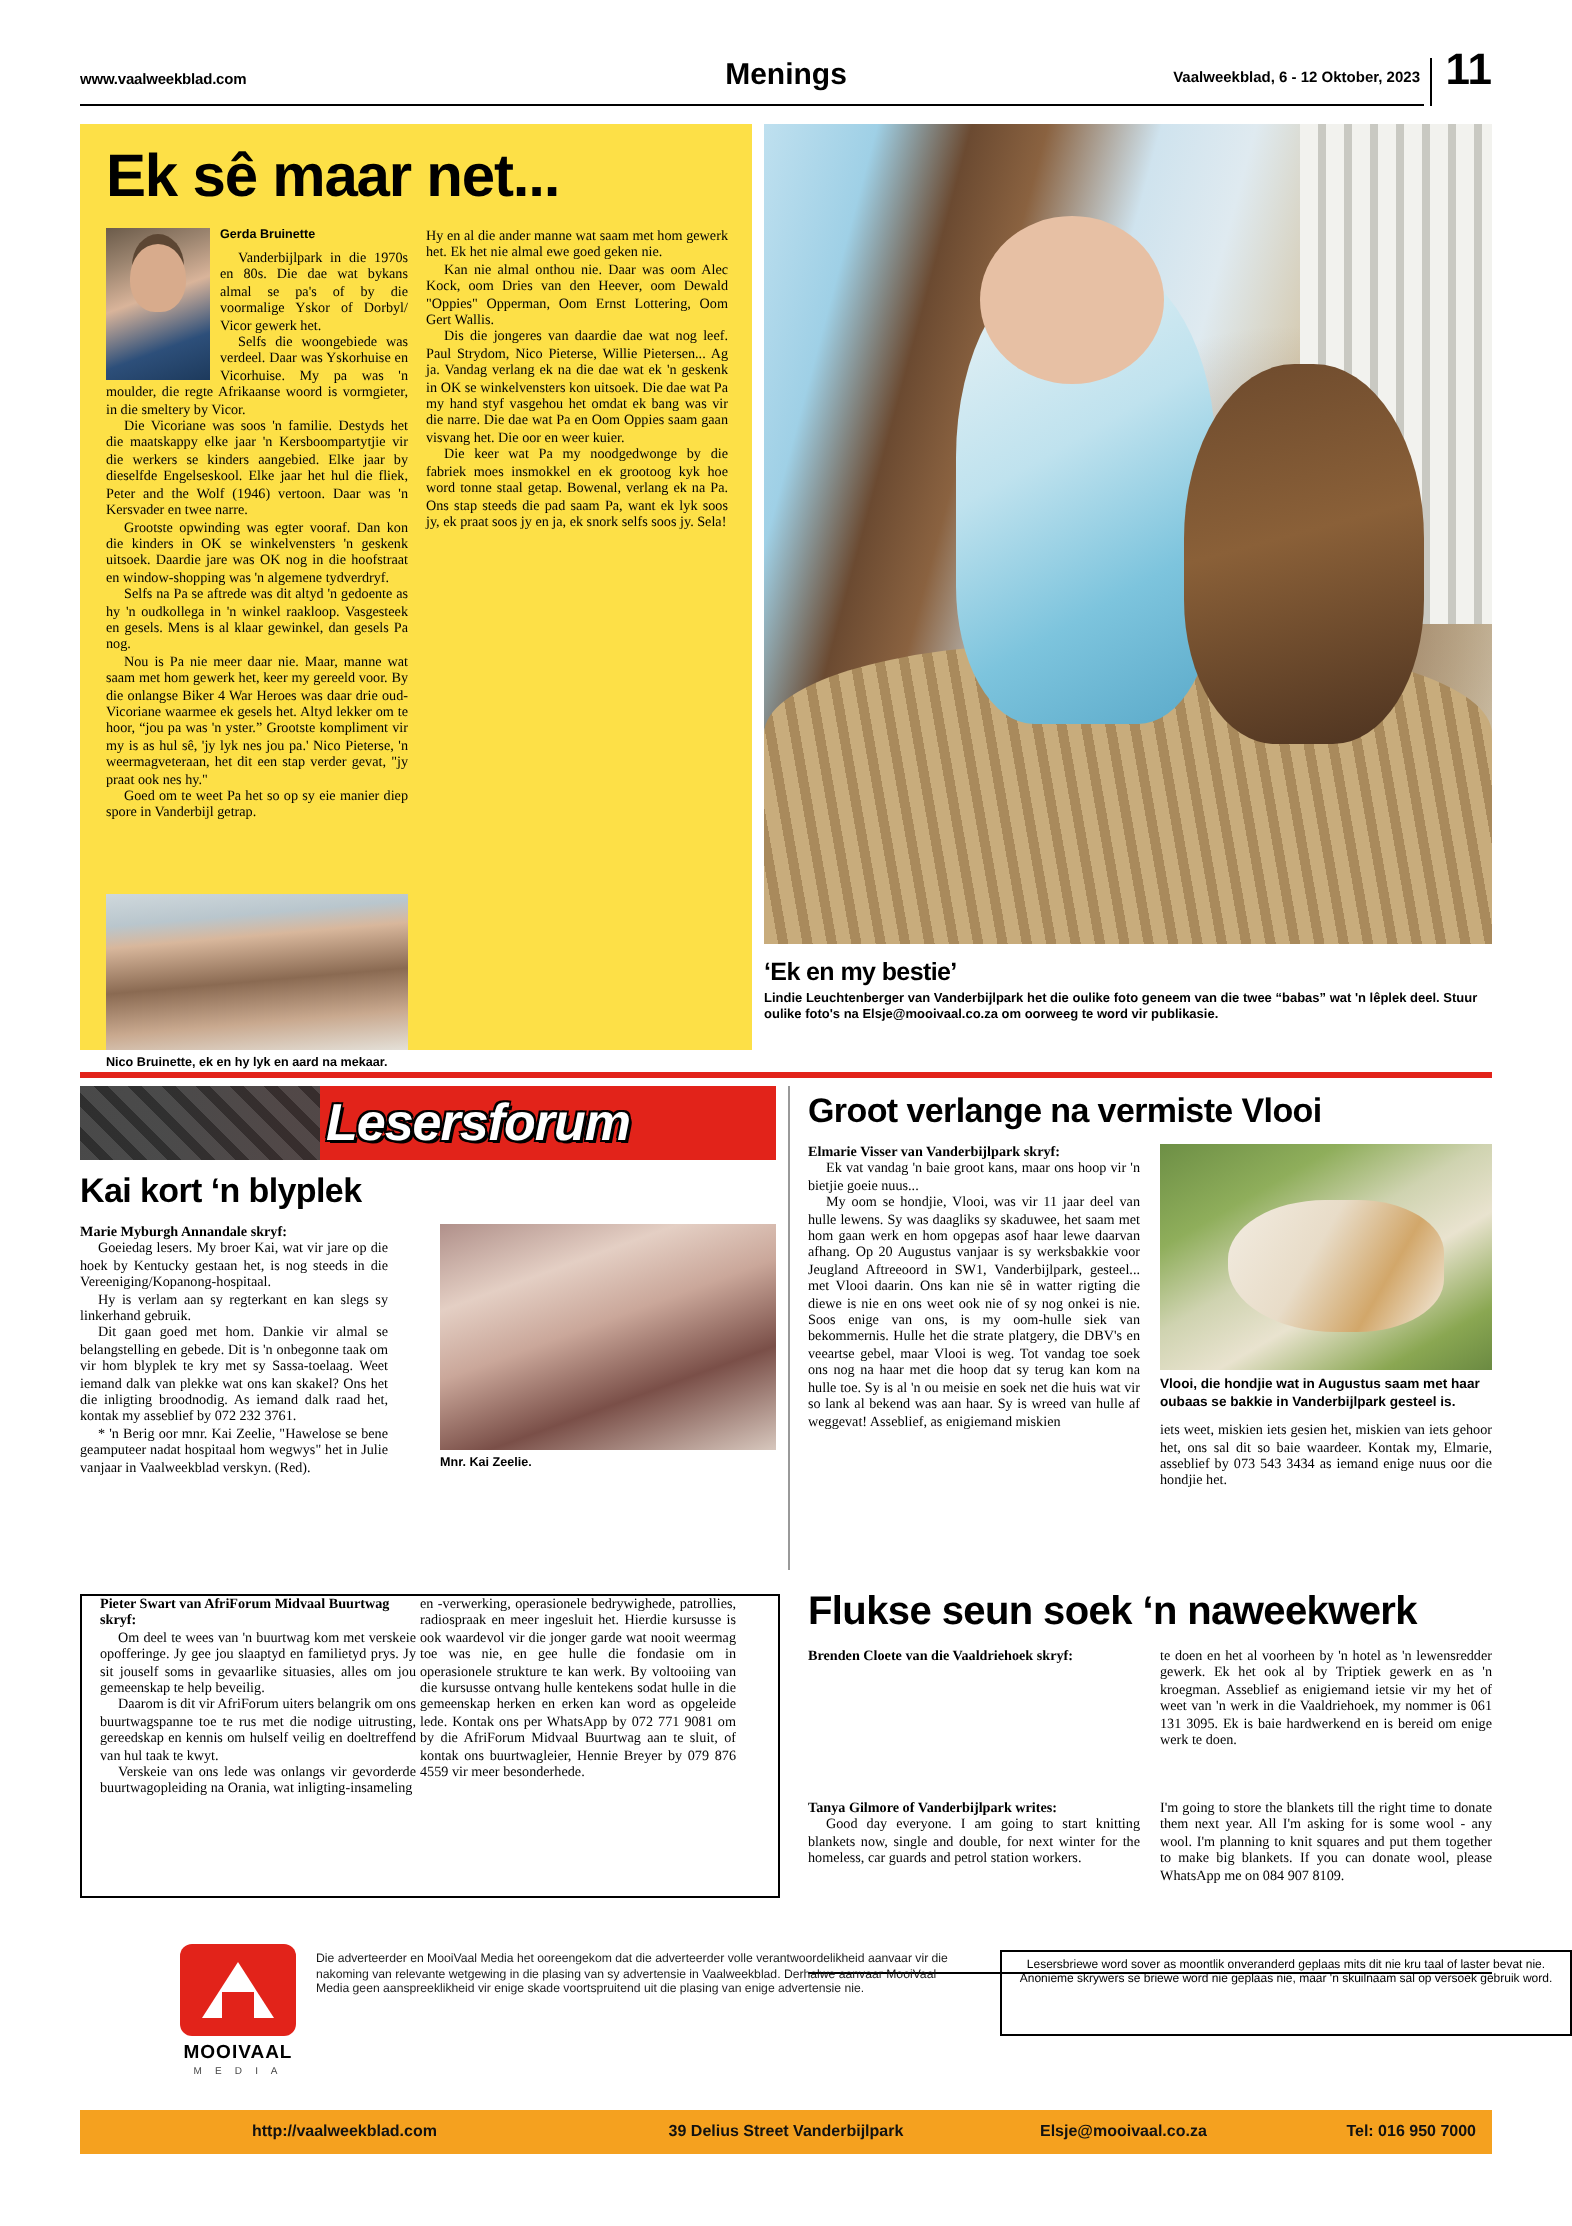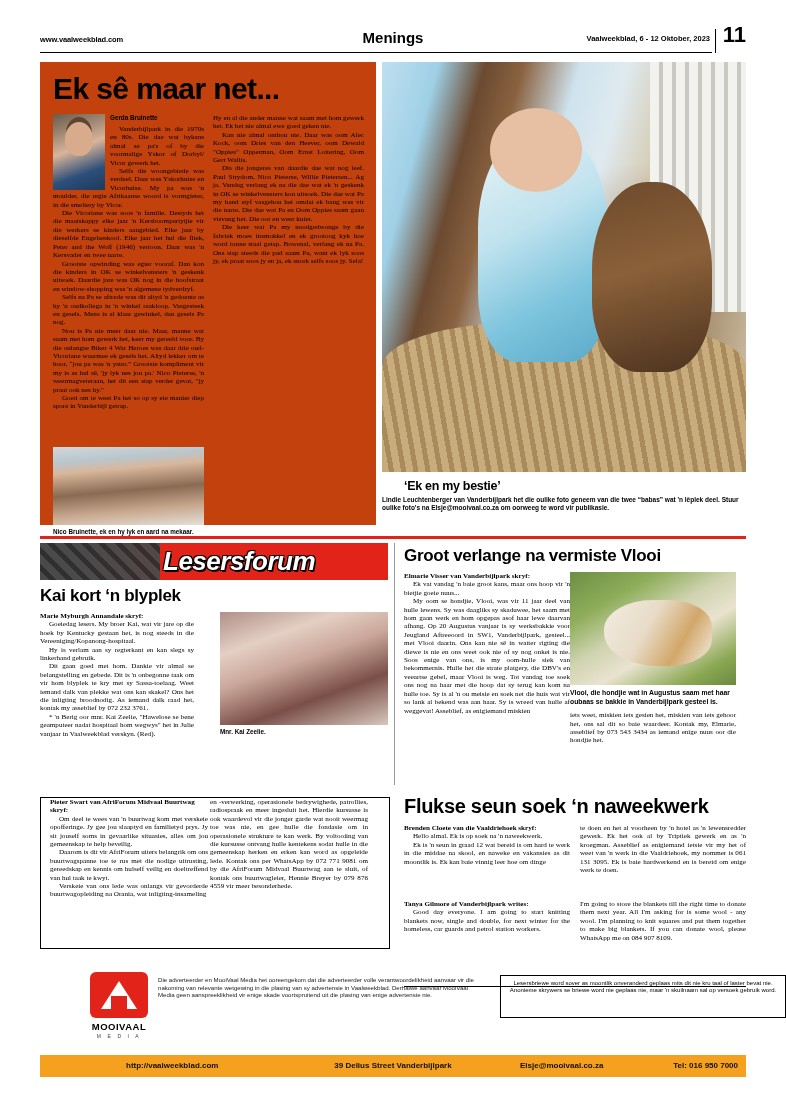--- a/index.html
+++ b/index.html
@@ -19,21 +19,21 @@
   .mast-title{position:absolute;left:0;right:0;top:-2px;text-align:center;
     font-family:"Liberation Sans",sans-serif;font-size:15px;font-weight:bold;}
   .mast-date{position:absolute;right:36px;top:3px;font-family:"Liberation Sans",sans-serif;
     font-size:7.5px;font-weight:bold;}
   .mast-page{position:absolute;right:0;top:-7px;font-family:"Liberation Sans",sans-serif;
     font-size:22px;font-weight:bold;line-height:1;}
   .mast-rule{position:absolute;left:0;top:21px;width:672px;height:1px;background:#000;}
   .mast-vrule{position:absolute;right:30px;top:-2px;width:1px;height:24px;background:#000;}
 
   
-  .art1{position:absolute;left:40px;top:62px;width:336px;height:463px;background:#c2410c;}
+  .art1{position:absolute;left:40px;top:62px;width:336px;height:463px;background:#fde047;}
   .art1 h1{margin:0;padding:12px 0 4px 13px;font-family:"Liberation Sans",sans-serif;
     font-size:30px;font-weight:bold;letter-spacing:-0.6px;line-height:1;}
   .a1cols{position:absolute;left:13px;top:52px;width:312px;display:flex;gap:9px;}
   .a1col{width:151px;}
   .byline{font-family:"Liberation Sans",sans-serif;font-size:6.3px;font-weight:bold;
     margin:0 0 4px 38px;}
   .portrait{float:left;width:52px;height:76px;margin:0 5px 2px 0;border:0;
     background:linear-gradient(160deg,#6b5b4a 0%,#9c8570 22%,#d9b49a 45%,#2d4f7a 75%,#1d3a5c 100%);
     position:relative;overflow:hidden;}
   .portrait:after{content:"";position:absolute;left:12px;top:8px;width:28px;height:34px;
@@ -81,36 +81,36 @@
   .lf-banner{position:absolute;left:40px;top:543px;width:348px;height:37px;
     background:linear-gradient(90deg,#3b3b3b 0%,#555 12%,#e2231a 30%,#e2231a 100%);
     overflow:hidden;}
   .lf-banner .keys{position:absolute;left:0;top:0;width:120px;height:37px;
     background:repeating-linear-gradient(45deg,#4a4a4a 0 7px,#2e2e2e 7px 12px);opacity:.95;}
   .lf-banner .lf-text{position:absolute;left:50px;top:3px;width:298px;text-align:center;
     font-family:"Liberation Sans",sans-serif;font-style:italic;font-size:26px;font-weight:bold;
     color:#fff;letter-spacing:-0.5px;text-shadow:1.5px 1.5px 0 #000,-1px -1px 0 #000,1px -1px 0 #000,-1px 1px 0 #000;}
 
   
-  .hl{font-family:"Liberation Sans",sans-serif;font-weight:bold;letter-spacing:-0.3px;margin-left:22px;}
+  .hl{font-family:"Liberation Sans",sans-serif;font-weight:bold;letter-spacing:-0.3px;}
 
   .story-kai{position:absolute;left:40px;top:586px;width:348px;}
   .story-kai .hl{font-size:17px;margin:0 0 6px 0;}
   .kai-wrap{display:flex;gap:26px;}
   .kai-col{width:168px;}
   .lead{font-family:"Liberation Serif",serif;font-size:7.1px;font-weight:bold;line-height:8.4px;}
   .photo-kai{width:168px;height:113px;
     background:linear-gradient(160deg,#b0908a 0%,#e4cfc4 25%,#caa79a 45%,#7a4f48 70%,#d7c7bd 100%);}
   .cap-kai{margin-top:3px;font-family:"Liberation Sans",sans-serif;font-size:6.3px;font-weight:bold;}
 
   
   .vline{position:absolute;left:394px;top:543px;width:1px;height:242px;background:#999;}
   .story-vlooi{position:absolute;left:404px;top:546px;width:342px;}
   .story-vlooi .hl{font-size:17px;margin:0 0 6px 0;}
-  .vl-wrap{display:flex;gap:0;}
+  .vl-wrap{display:flex;gap:10px;}
   .vl-col{width:166px;}
   .photo-vlooi{width:166px;height:113px;
     background:linear-gradient(150deg,#6d8f45 0%,#8fae5b 25%,#cfd3b0 45%,#e9e3cf 62%,#8aa752 85%,#6b8a42 100%);
     position:relative;overflow:hidden;}
   .photo-vlooi:after{content:"";position:absolute;left:34px;top:28px;width:108px;height:66px;
     background:linear-gradient(120deg,#f2ece1 0%,#e8dcc8 40%,#d2a76a 70%,#f5efe4 100%);
     border-radius:45% 40% 40% 50%;}
   .cap-vlooi{margin-top:4px;font-family:"Liberation Sans",sans-serif;font-size:6.8px;
     font-weight:bold;line-height:8.6px;}
 
@@ -276,24 +276,20 @@
         </div>
       </div>
     </div>
   </div>
 
   <div class="story-flukse">
     <div class="hl">Flukse seun soek ‘n naweekwerk</div>
     <div class="fl-wrap">
       <div class="fl-col">
         <div class="lead">Brenden Cloete van die Vaaldriehoek skryf:</div>
-        <div class="bodytext">
-          <p>Hello almal. Ek is op soek na 'n naweekwerk.</p>
-          <p>Ek is 'n seun in graad 12 wat bereid is om hard te werk in die middae na skool, en naweke en vakansies as dit moontlik is. Ek kan baie vinnig leer hoe om dinge</p>
-        </div>
       </div>
       <div class="fl-col">
         <div class="bodytext">
           <p class="noind">te doen en het al voorheen by 'n hotel as 'n lewensredder gewerk. Ek het ook al by Triptiek gewerk en as 'n kroegman. Asseblief as enigiemand ietsie vir my het of weet van 'n werk in die Vaaldriehoek, my nommer is 061 131 3095. Ek is baie hardwerkend en is bereid om enige werk te doen.</p>
         </div>
       </div>
     </div>
   </div>
 
   <div class="story-wool">

